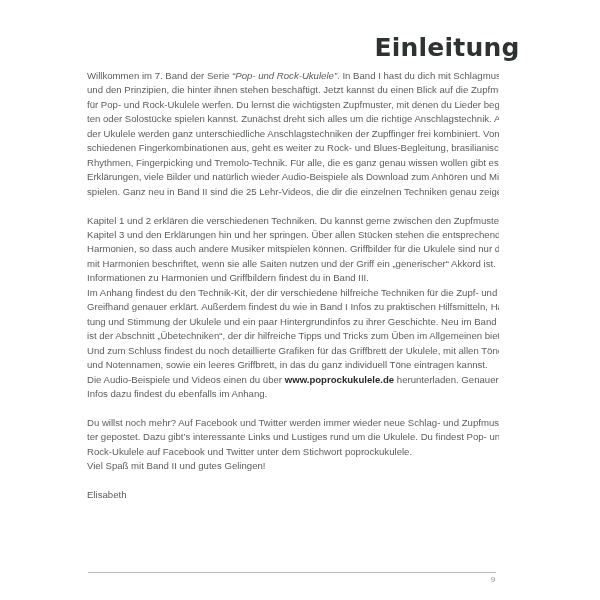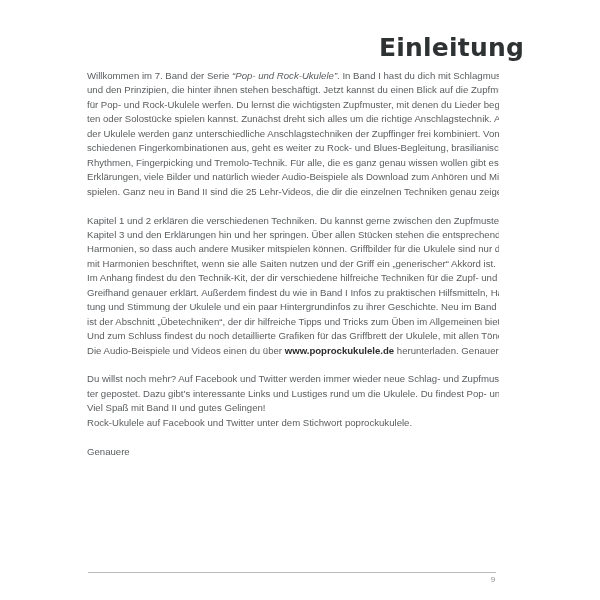--- a/index.html
+++ b/index.html
@@ -1,19 +1,19 @@
 <!DOCTYPE html>
 <html><head>
 <meta charset="utf-8">
 <style>
   html, body { margin: 0; padding: 0; background: #ffffff; }
   body { width: 600px; height: 600px; position: relative; overflow: hidden; }
   .page { position: absolute; left: 0; top: 0; width: 600px; height: 600px; background: #ffffff; }
   .title {
-    position: absolute; left: 370px; top: 30px; width: 154px; text-align: right;
+    position: absolute; left: 370px; top: 30px; width: 154px; text-align: center;
     font-family: "DejaVu Sans", sans-serif; font-weight: bold; font-size: 25px;
     color: #2f3233; letter-spacing: 0.2px; margin: 0; line-height: 36px;
   }
   .body-text {
     position: absolute; left: 87px; top: 69px; width: 412px;
     font-family: "Liberation Sans", sans-serif; font-size: 9.6px;
     line-height: 14.45px; color: #5a5d5f; margin: 0;
   }
   .line { display: block; white-space: nowrap; overflow: hidden; }
   .blank { display: block; height: 14.45px; }
@@ -50,38 +50,41 @@
       <span class="line">spielen. Ganz neu in Band II sind die 25 Lehr-Videos, die dir die einzelnen Techniken genau zeigen.</span>
     </div>
 
     <span class="blank"></span>
 
     <div>
       <span class="line">Kapitel 1 und 2 erklären die verschiedenen Techniken. Du kannst gerne zwischen den Zupfmustern ab</span>
       <span class="line">Kapitel 3 und den Erklärungen hin und her springen. Über allen Stücken stehen die entsprechenden</span>
       <span class="line">Harmonien, so dass auch andere Musiker mitspielen können. Griffbilder für die Ukulele sind nur dann</span>
       <span class="line">mit Harmonien beschriftet, wenn sie alle Saiten nutzen und der Griff ein „generischer“ Akkord ist. Mehr</span>
+      <span class="line">Informationen zu Harmonien und Griffbildern findest du in Band III.</span>
       <span class="line">Im Anhang findest du den Technik-Kit, der dir verschiedene hilfreiche Techniken für die Zupf- und die</span>
       <span class="line">Greifhand genauer erklärt. Außerdem findest du wie in Band I Infos zu praktischen Hilfsmitteln, Hal-</span>
       <span class="line">tung und Stimmung der Ukulele und ein paar Hintergrundinfos zu ihrer Geschichte. Neu im Band II</span>
       <span class="line">ist der Abschnitt „Übetechniken“, der dir hilfreiche Tipps und Tricks zum Üben im Allgemeinen bietet.</span>
       <span class="line">Und zum Schluss findest du noch detaillierte Grafiken für das Griffbrett der Ukulele, mit allen Tönen</span>
+      <span class="line">und Notennamen, sowie ein leeres Griffbrett, in das du ganz individuell Töne eintragen kannst.</span>
       <span class="line"><span>Die Audio-Beispiele und Videos einen du über </span><span class="url">www.poprockukulele.de</span><span> herunterladen. Genauere</span></span>
+      <span class="line">Infos dazu findest du ebenfalls im Anhang.</span>
     </div>
 
     <span class="blank"></span>
 
     <div>
       <span class="line">Du willst noch mehr? Auf Facebook und Twitter werden immer wieder neue Schlag- und Zupfmus-</span>
       <span class="line">ter gepostet. Dazu gibt’s interessante Links und Lustiges rund um die Ukulele. Du findest Pop- und</span>
+      <span class="line">Rock-Ukulele auf Facebook und Twitter unter dem Stichwort poprockukulele.</span>
       <span class="line">Viel Spaß mit Band II und gutes Gelingen!</span>
-      <span class="line">Rock-Ukulele auf Facebook und Twitter unter dem Stichwort poprockukulele.</span>
     </div>
 
     <span class="blank"></span>
 
-    <span class="line signature">Genauere</span>
+    <span class="line signature">Elisabeth</span>
   </div>
 
   <div class="footer-rule"></div>
   <div class="page-number">9</div>
 
 </div>
 
 </body></html>

